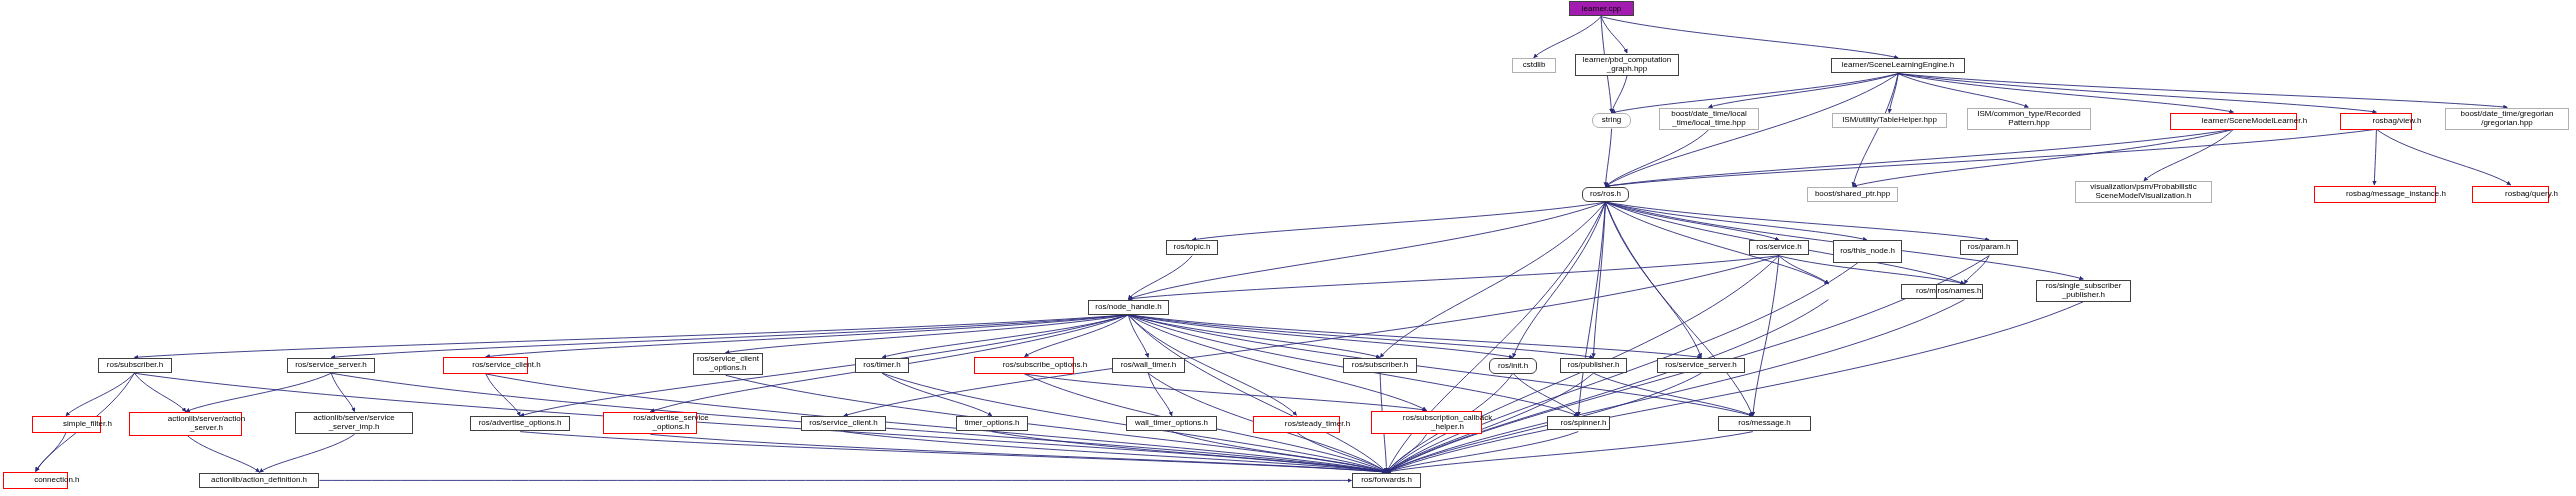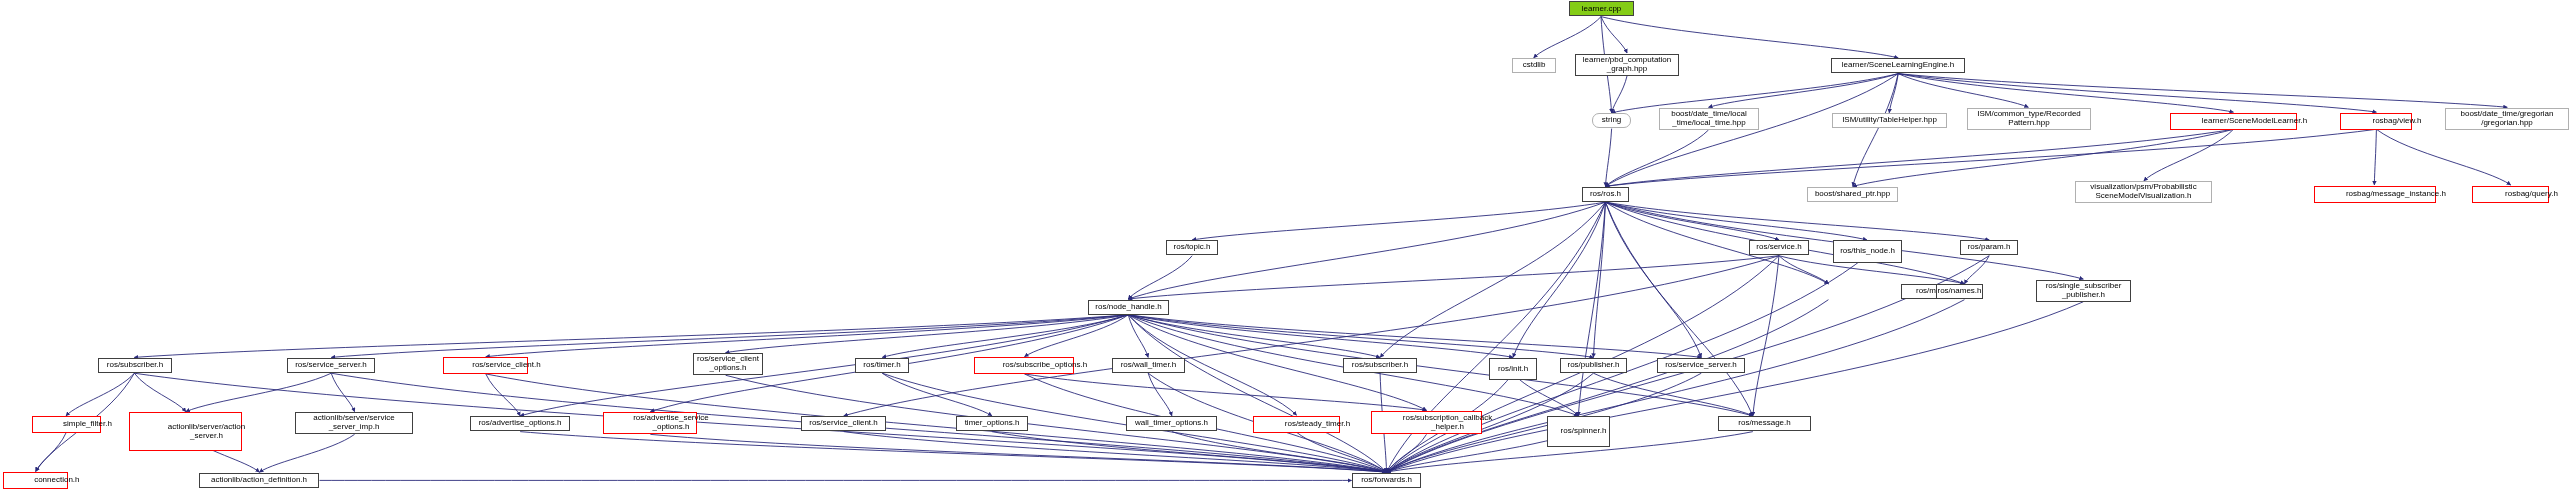--- a/index.html
+++ b/index.html
@@ -42,21 +42,21 @@
     z-index: 5;
   }
   .node.black {
     border: 0.7px solid #404040;
   }
   .node.red {
     border: 1.4px solid #ff0000;
     padding-left: 44px;
   }
   .node.root {
-    background: #84cc16;
+    background: #a21caf;
     border: 0.7px solid #404040;
   }
   .node.grey {
     border: 0.7px solid #b0b0b0;
     color: #000000;
   }
 </style>
 </head>
 <body>
 
@@ -182,21 +182,21 @@
       <div class="node grey" style="left: 1592px; top: 113px; width: 39px; height: 15px; border-radius: 7px;">string</div>
       <div class="node grey" style="left: 1659px; top: 108px; width: 100px; height: 22px;">boost/date_time/local
 _time/local_time.hpp</div>
       <div class="node grey" style="left: 1832px; top: 113px; width: 115px; height: 15px;">ISM/utility/TableHelper.hpp</div>
       <div class="node grey" style="left: 1967px; top: 108px; width: 124px; height: 22px;">ISM/common_type/Recorded
 Pattern.hpp</div>
       <div class="node red" style="left: 2170px; top: 113px; width: 127px; height: 16.5px;">learner/SceneModelLearner.h</div>
       <div class="node red" style="left: 2340px; top: 113px; width: 72px; height: 16.5px;">rosbag/view.h</div>
       <div class="node grey" style="left: 2445px; top: 108px; width: 124px; height: 22px;">boost/date_time/gregorian
 /gregorian.hpp</div>
-      <div class="node black" style="left: 1582px; top: 187px; width: 47px; height: 15px;">ros/ros.h</div>
+      <div class="node black" style="left: 1582px; top: 187px; width: 47px; height: 15px; border-radius: 6px;">ros/ros.h</div>
       <div class="node grey" style="left: 1807px; top: 187px; width: 91px; height: 15px;">boost/shared_ptr.hpp</div>
       <div class="node grey" style="left: 2075px; top: 181px; width: 137px; height: 22px;">visualization/psm/Probabilistic
 SceneModelVisualization.h</div>
       <div class="node red" style="left: 2314px; top: 186px; width: 122px; height: 16.5px;">rosbag/message_instance.h</div>
       <div class="node red" style="left: 2472px; top: 186px; width: 77px; height: 16.5px;">rosbag/query.h</div>
       <div class="node black" style="left: 1166px; top: 240px; width: 52px; height: 15px;">ros/topic.h</div>
       <div class="node black" style="left: 1749px; top: 240px; width: 60px; height: 15px;">ros/service.h</div>
       <div class="node black" style="left: 1833px; top: 240px; width: 69px; height: 23px;">ros/this_node.h</div>
       <div class="node black" style="left: 1960px; top: 240px; width: 58px; height: 15px;">ros/param.h</div>
       <div class="node black" style="left: 1901px; top: 284px; width: 74px; height: 15px;">ros/master.h</div>
@@ -206,37 +206,37 @@
       <div class="node black" style="left: 1088px; top: 300px; width: 81px; height: 15px;">ros/node_handle.h</div>
       <div class="node black" style="left: 98px; top: 358px; width: 74px; height: 15px;">ros/subscriber.h</div>
       <div class="node black" style="left: 287px; top: 358px; width: 88px; height: 15px;">ros/service_server.h</div>
       <div class="node red" style="left: 443px; top: 357px; width: 85px; height: 16.5px;">ros/service_client.h</div>
       <div class="node black" style="left: 685px; top: 353px; width: 70px; height: 22px; margin-left: 8px;">ros/service_client
 _options.h</div>
       <div class="node black" style="left: 855px; top: 358px; width: 54px; height: 15px;">ros/timer.h</div>
       <div class="node red" style="left: 974px; top: 357px; width: 100px; height: 16.5px;">ros/subscribe_options.h</div>
       <div class="node black" style="left: 1112px; top: 358px; width: 73px; height: 15px;">ros/wall_timer.h</div>
       <div class="node black" style="left: 1343px; top: 358px; width: 74px; height: 15px;">ros/subscriber.h</div>
-      <div class="node black" style="left: 1489px; top: 358px; width: 48px; height: 22px;">ros/init.h</div>
+      <div class="node black" style="left: 1489px; top: 358px; width: 48px; height: 16px; border-radius: 6px;">ros/init.h</div>
       <div class="node black" style="left: 1560px; top: 358px; width: 67px; height: 15px;">ros/publisher.h</div>
       <div class="node black" style="left: 1657px; top: 358px; width: 88px; height: 15px;">ros/service_server.h</div>
       <div class="node red" style="left: 32px; top: 416px; width: 69px; height: 16.5px;">simple_filter.h</div>
-      <div class="node red" style="left: 129px; top: 412px; width: 113px; height: 39px;">actionlib/server/action
+      <div class="node red" style="left: 129px; top: 412px; width: 113px; height: 24px;">actionlib/server/action
 _server.h</div>
       <div class="node black" style="left: 295px; top: 412px; width: 118px; height: 22px;">actionlib/server/service
 _server_imp.h</div>
       <div class="node black" style="left: 470px; top: 416px; width: 100px; height: 15px;">ros/advertise_options.h</div>
       <div class="node red" style="left: 603px; top: 412px; width: 94px; height: 22px;">ros/advertise_service
 _options.h</div>
       <div class="node black" style="left: 801px; top: 416px; width: 85px; height: 15px;">ros/service_client.h</div>
       <div class="node black" style="left: 956px; top: 416px; width: 72px; height: 15px;">timer_options.h</div>
       <div class="node black" style="left: 1126px; top: 416px; width: 91px; height: 15px;">wall_timer_options.h</div>
       <div class="node red" style="left: 1253px; top: 416px; width: 87px; height: 16.5px;">ros/steady_timer.h</div>
       <div class="node red" style="left: 1371px; top: 411px; width: 111px; height: 23.4px;">ros/subscription_callback
 _helper.h</div>
-      <div class="node black" style="left: 1547px; top: 416px; width: 63px; height: 31px; padding-left: 12px;">ros/spinner.h</div>
+      <div class="node black" style="left: 1547px; top: 416px; width: 63px; height: 14px; padding-left: 12px;">ros/spinner.h</div>
       <div class="node black" style="left: 1718px; top: 416px; width: 93px; height: 15px;">ros/message.h</div>
       <div class="node red" style="left: 3.4px; top: 472px; width: 65px; height: 16.5px;">connection.h</div>
       <div class="node black" style="left: 199px; top: 473px; width: 120px; height: 15px;">actionlib/action_definition.h</div>
       <div class="node black" style="left: 1352px; top: 473px; width: 69px; height: 15px;">ros/forwards.h</div>
     </div>
 </div>
 
 
 </body></html>

